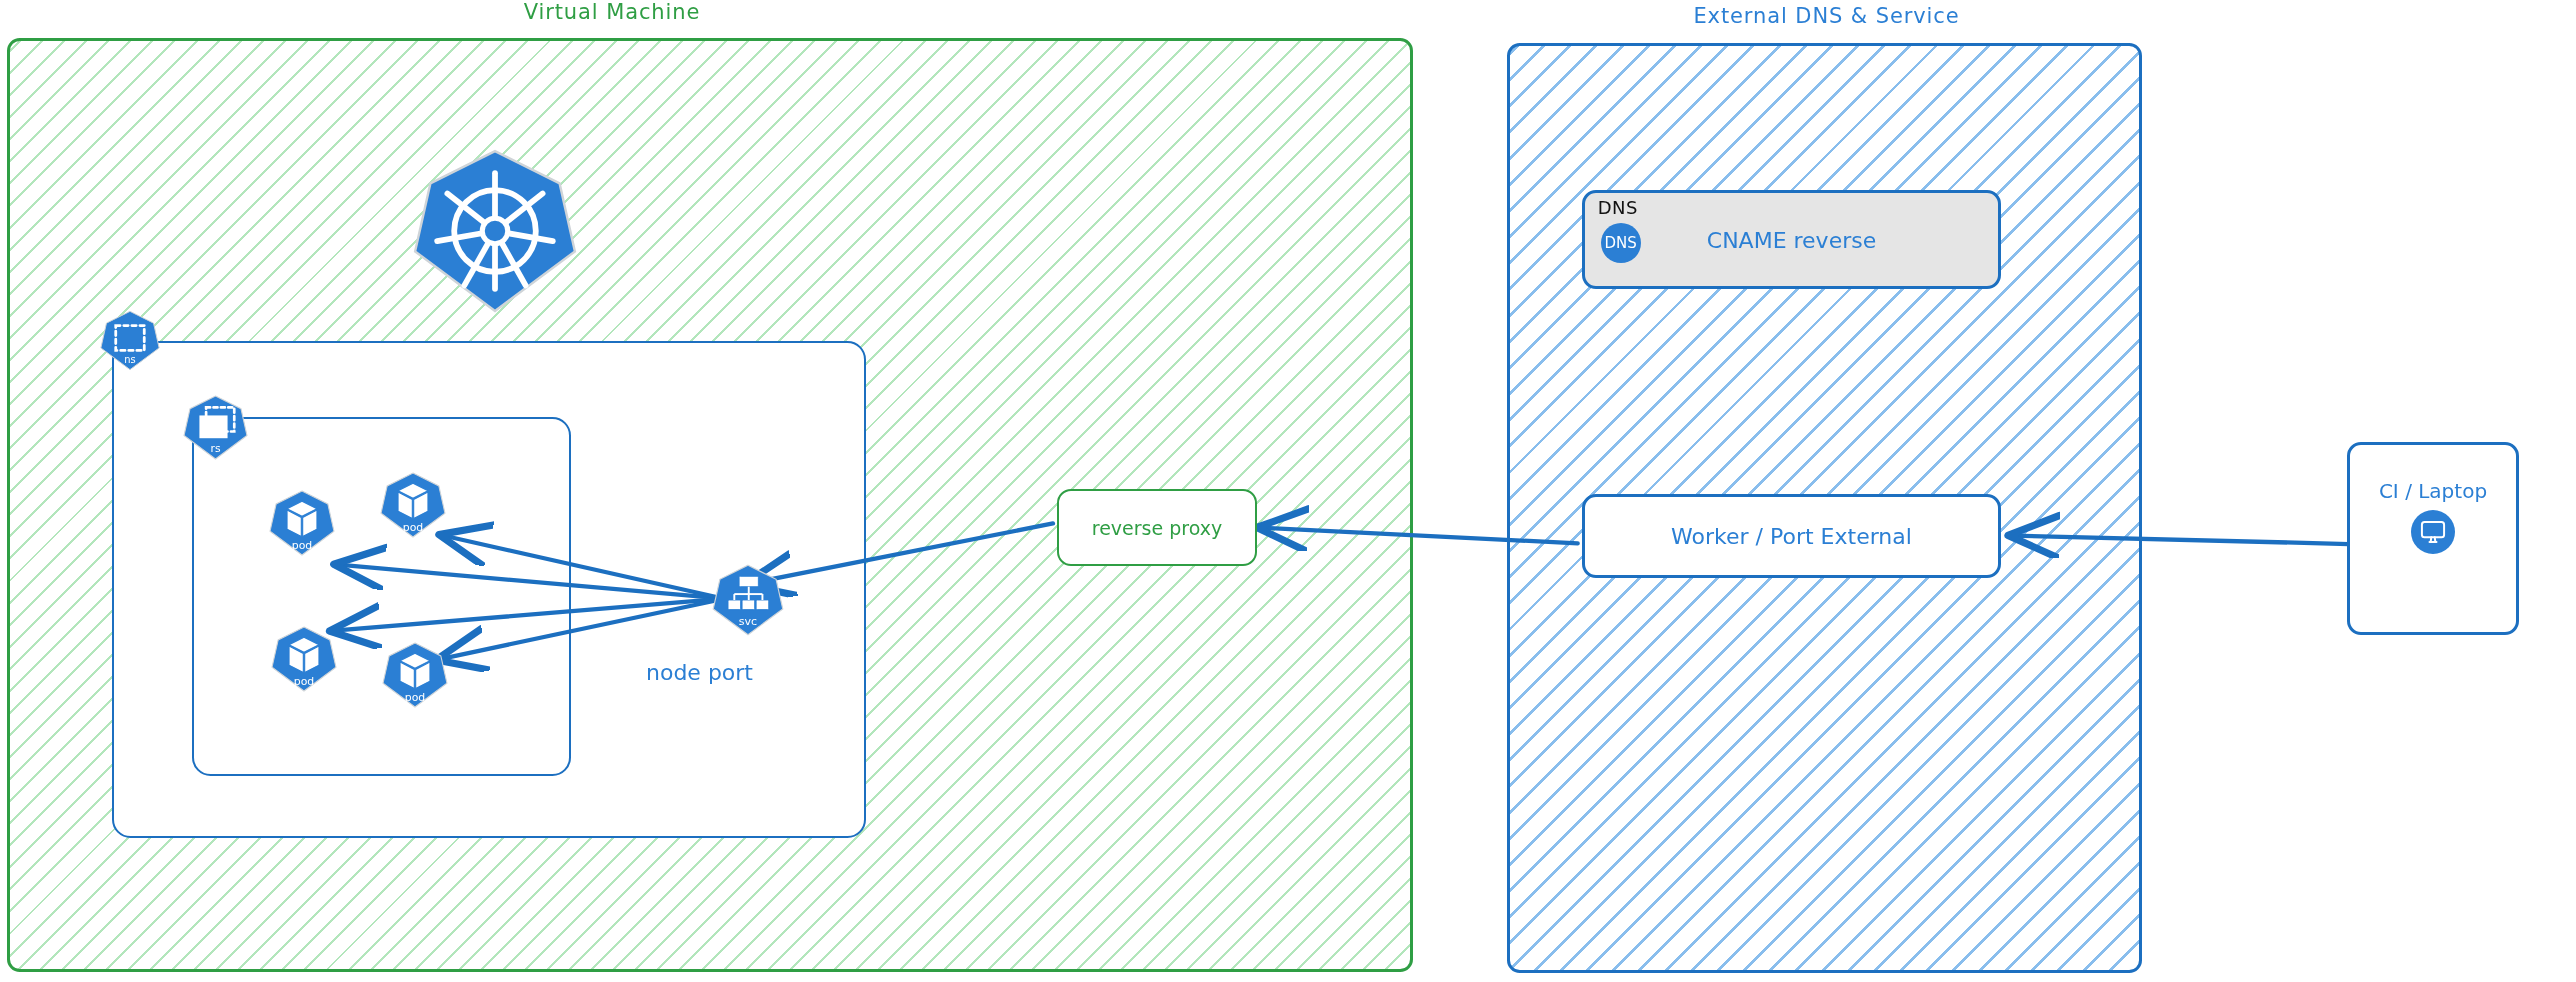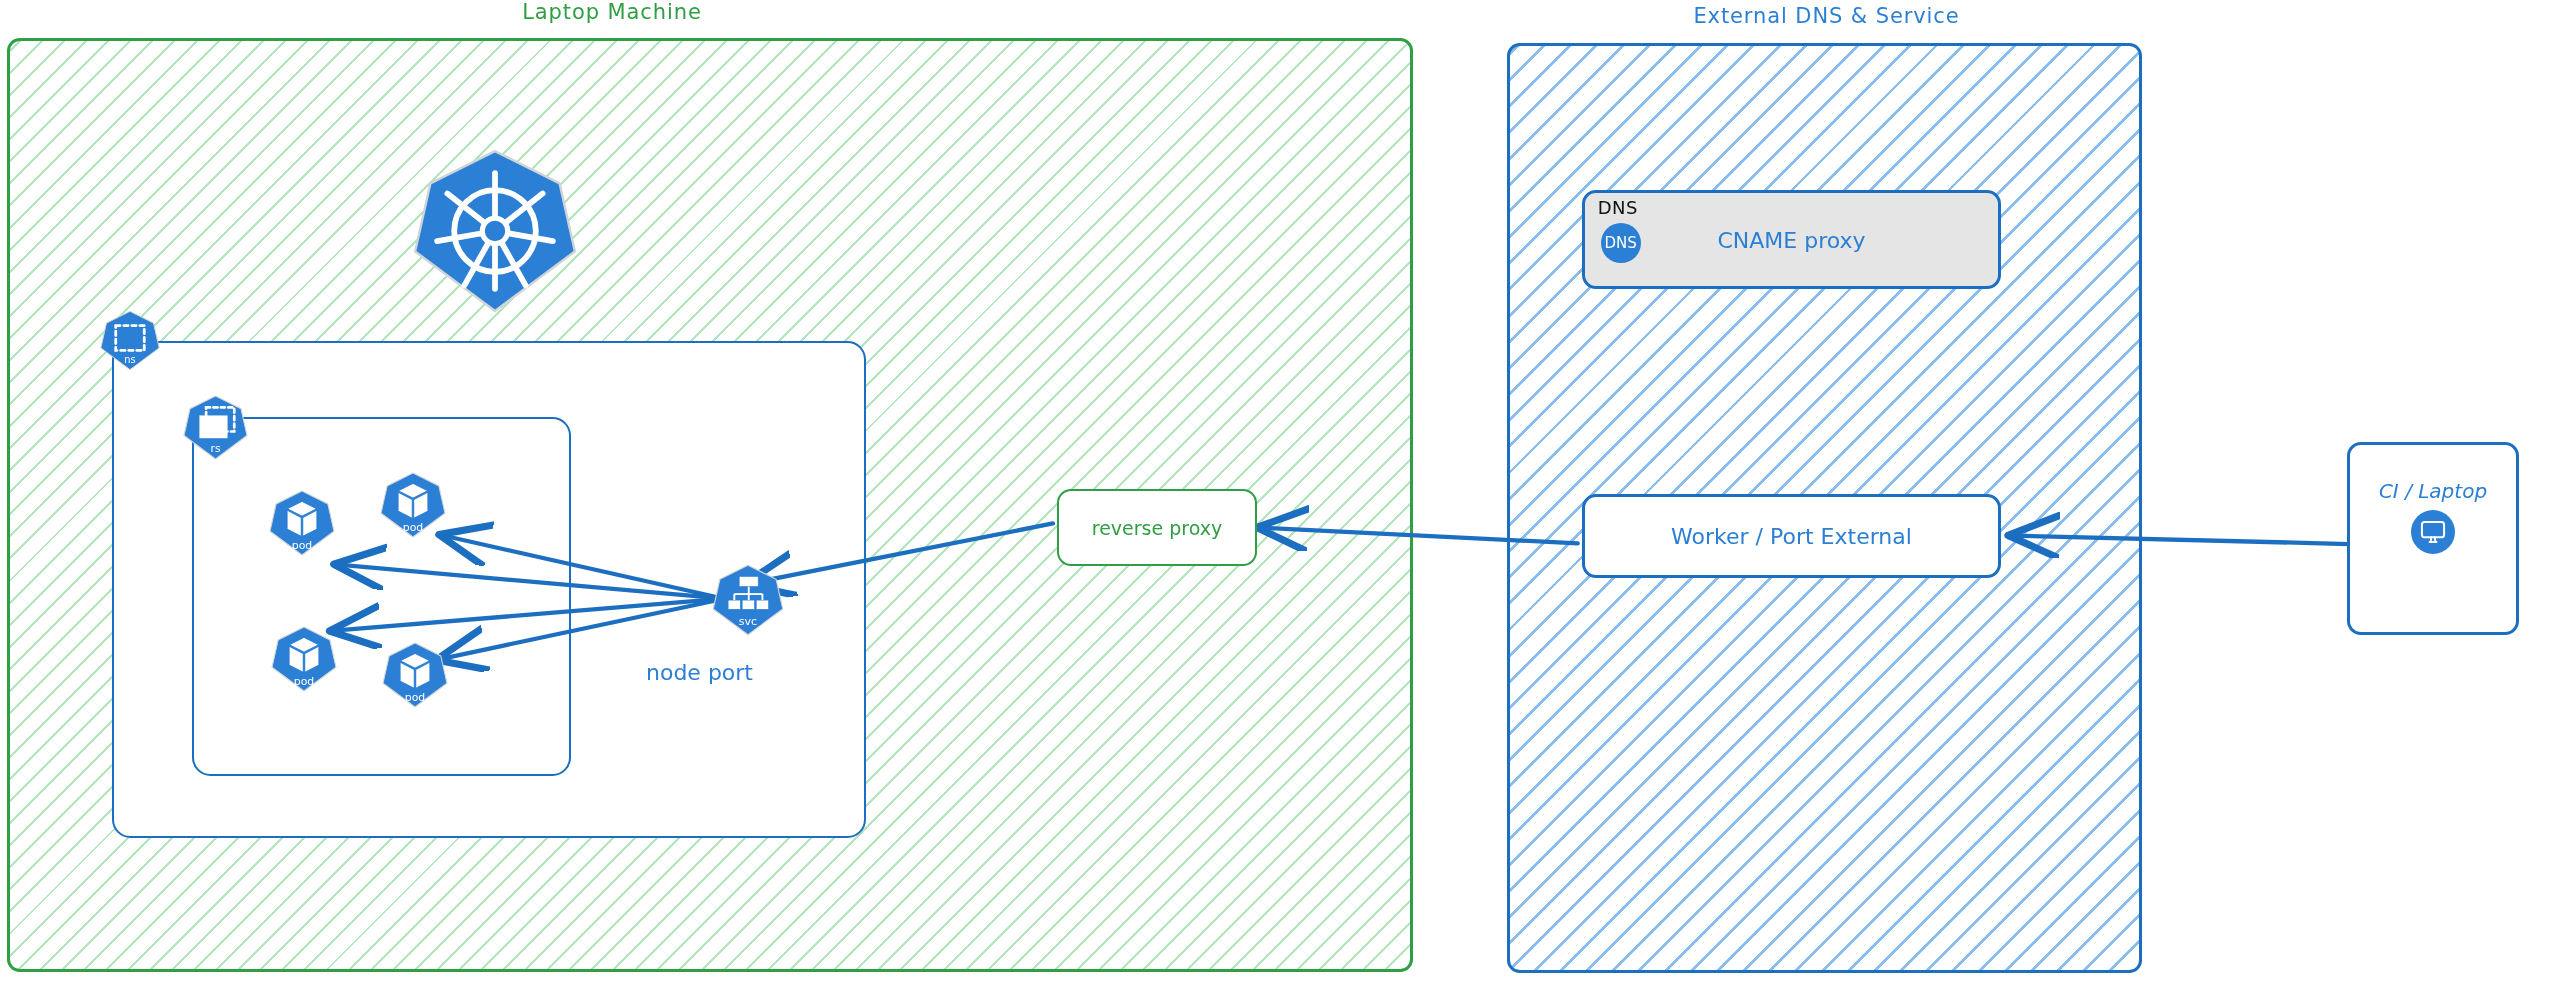--- a/index.html
+++ b/index.html
@@ -127,21 +127,20 @@
 
   
   .ci-title {
     position: absolute;
     left: 0; right: 0;
     top: 34px;
     text-align: center;
     font-size: 20px;
     color: #2b7fd4;
     font-family: "DejaVu Sans", sans-serif;
-    font-style: italic;
   }
   .ci-chip {
     position: absolute;
     left: 50%;
     top: 65px;
     transform: translateX(-50%);
     width: 44px;
     height: 44px;
     border-radius: 50%;
     background: #2b7fd4;
@@ -167,21 +166,21 @@
   }
 
   svg { display: block; overflow: visible; }
   .edge-layer { position: absolute; left: 0; top: 0; pointer-events: none; }
 </style>
 </head>
 <body>
 
 <div id="canvas">
 
-  <div class="panel-title green" style="left:0px; top:0px; width:1224px;">Laptop Machine</div>
+  <div class="panel-title green" style="left:0px; top:0px; width:1224px;">Virtual Machine</div>
 
   <div class="panel-title blue" style="left:1507px; top:3.6px; width:639px;">External DNS &amp; Service</div>
 
   <div class="panel vm" style="left:7px; top:38px; width:1406px; height:934px;"></div>
 
   <div class="panel ext" style="left:1507px; top:43px; width:635px; height:930px;"></div>
 
   <div class="box ns" style="left:112px; top:341px; width:754px; height:497px;"></div>
 
   <div class="box rs" style="left:192px; top:417px; width:379px; height:359px;"></div>
@@ -315,21 +314,21 @@
 
   <div class="node-caption" style="left:646px; top:660px; width:206px;">node port</div>
 
   <div class="box green" style="left:1057px; top:489px; width:200px; height:77px;">
     <span class="box-label green">reverse proxy</span>
   </div>
 
   <div class="dns-box" style="left:1582px; top:190px; width:419px; height:99px;">
     <span class="dns-grouptag">DNS</span>
     <span class="dns-chip">DNS</span>
-    <span class="dns-text">CNAME proxy</span>
+    <span class="dns-text">CNAME reverse</span>
   </div>
 
   <div class="box blue" style="left:1582px; top:494px; width:419px; height:84px;">
     <span class="box-label blue">Worker / Port External</span>
   </div>
 
   <div class="box blue" style="left:2347px; top:442px; width:172px; height:193px; display:block;">
     <span class="ci-title">CI / Laptop</span>
     <span class="ci-chip">
       <svg width="28" height="28" viewBox="0 0 24 24" fill="none" stroke="#ffffff" stroke-width="1.7" stroke-linecap="round" stroke-linejoin="round">

